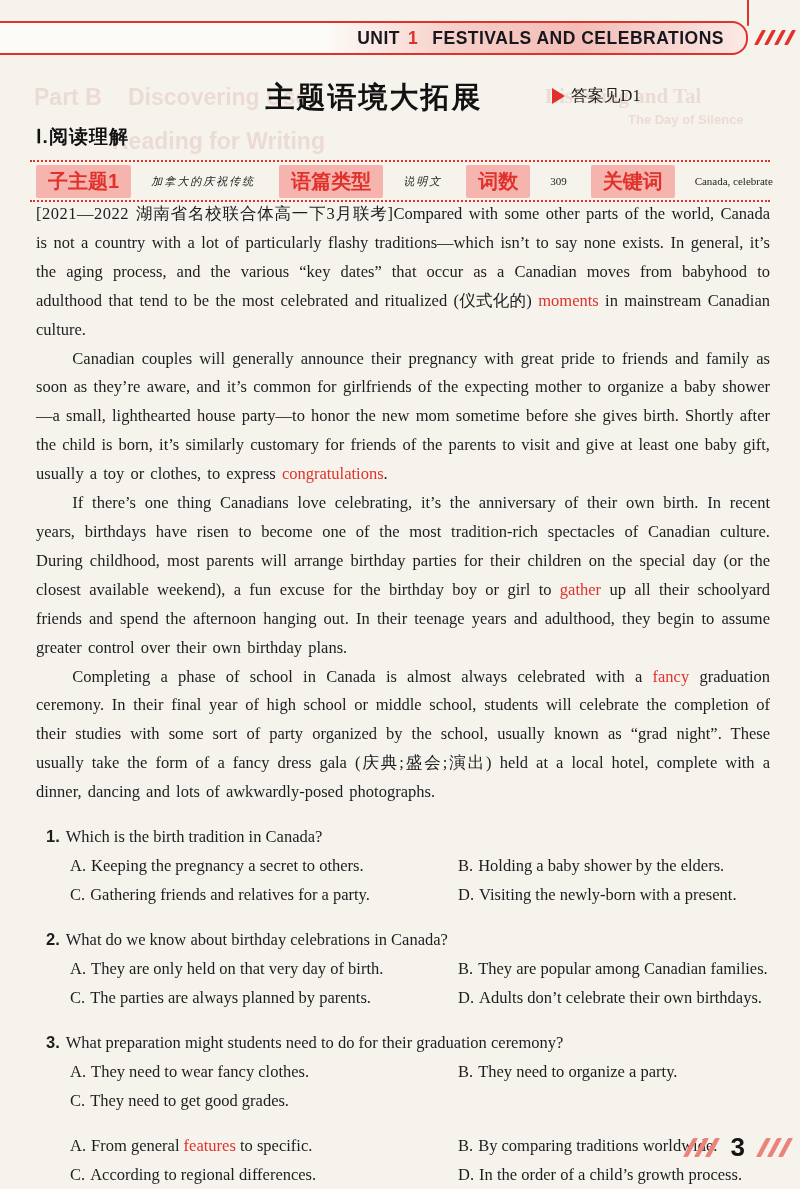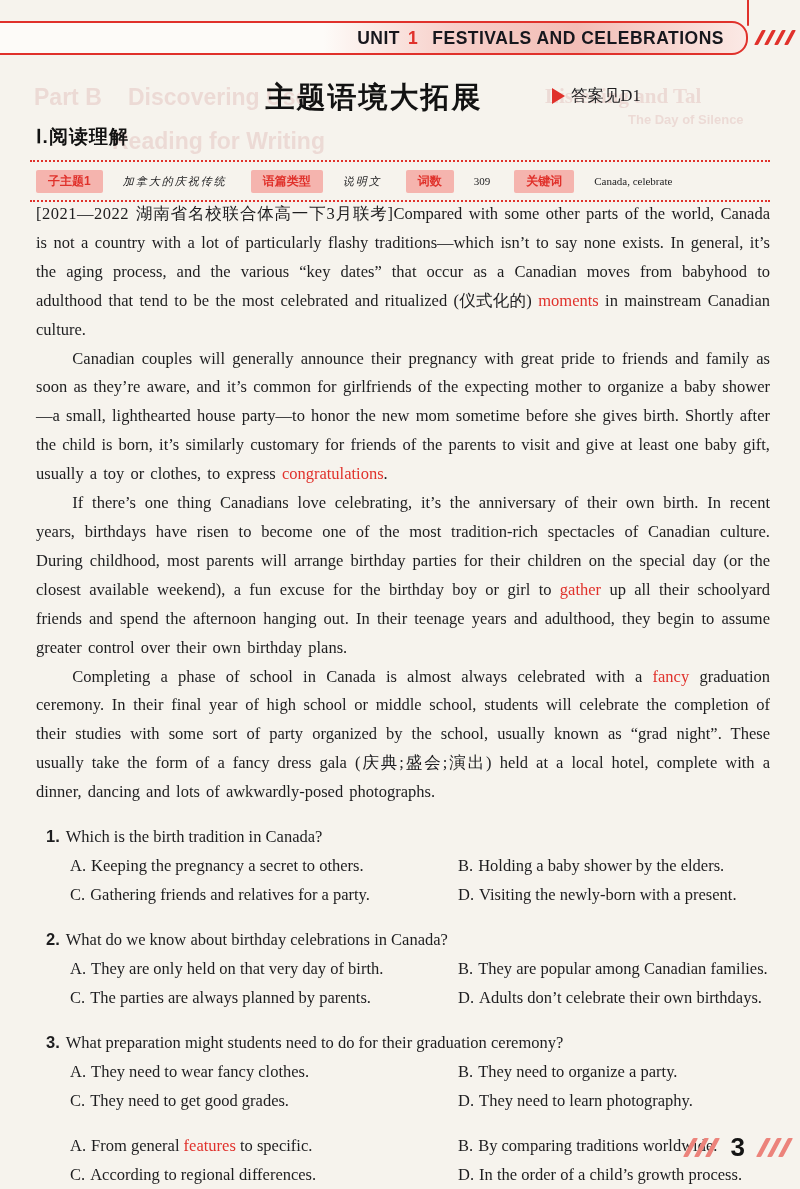--- a/index.html
+++ b/index.html
@@ -49,21 +49,21 @@
   
   .meta-banner{
     position:absolute; left:30px; top:160px; width:740px; height:42px;
     border-top:2px dotted var(--red); border-bottom:2px dotted var(--red);
     display:flex; align-items:center; gap:0; padding:0 6px;
   }
   .banner-field{ display:flex; align-items:center; flex:0 0 auto; }
   .banner-field + .banner-field{ margin-left:24px; }
   .chip{
     background:var(--pink); color:var(--red); font-weight:bold;
-    font-size:12px; padding:3px 12px; border-radius:2px;
+    font-size:20px; padding:3px 12px; border-radius:2px;
     font-family:"Liberation Sans", sans-serif; white-space:nowrap;
   }
   .banner-value{ margin-left:20px; font-size:11px; white-space:nowrap; }
   .banner-value.cn{ font-style:italic; letter-spacing:2px; }
   
   .passage{ position:absolute; left:36px; top:200px; width:734px;font-family:Liberation Serif, serif; }
   .para{ font-size:16.5px; line-height:28.9px; text-align:justify; word-spacing:2px; }
   .para.indent{ text-indent:2.2em; }
   .source-tag{ letter-spacing:.5px; }
   .red-term{ color:var(--red); }
@@ -158,21 +158,20 @@
         <div class="option"><span class="letter">C.</span><span>The parties are always planned by parents.</span></div>
         <div class="option"><span class="letter">D.</span><span>Adults don’t celebrate their own birthdays.</span></div>
       </div>
     </div>
     <div class="question">
       <div class="q-stem"><span class="q-num">3.</span><span>What preparation might students need to do for their graduation ceremony?</span></div>
       <div class="options">
         <div class="option"><span class="letter">A.</span><span>They need to wear fancy clothes.</span></div>
         <div class="option"><span class="letter">B.</span><span>They need to organize a party.</span></div>
         <div class="option"><span class="letter">C.</span><span>They need to get good grades.</span></div>
-        <div class="option"><span class="letter">D.</span><span>They need to learn photography.</span></div>
       </div>
     </div>
     <div class="question">
       <div class="options">
         <div class="option"><span class="letter">A.</span><span>From general </span><span class="red-term">features</span><span> to specific.</span></div>
         <div class="option"><span class="letter">B.</span><span>By comparing traditions worldwide.</span></div>
         <div class="option"><span class="letter">C.</span><span>According to regional differences.</span></div>
         <div class="option"><span class="letter">D.</span><span>In the order of a child’s growth process.</span></div>
       </div>
     </div>

